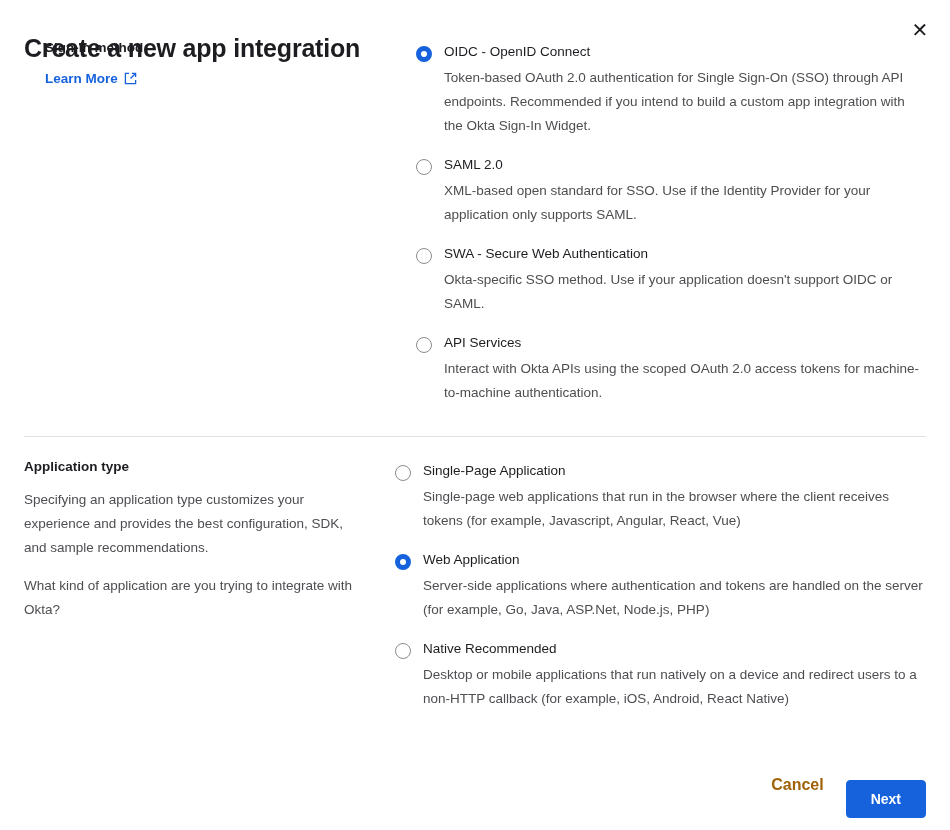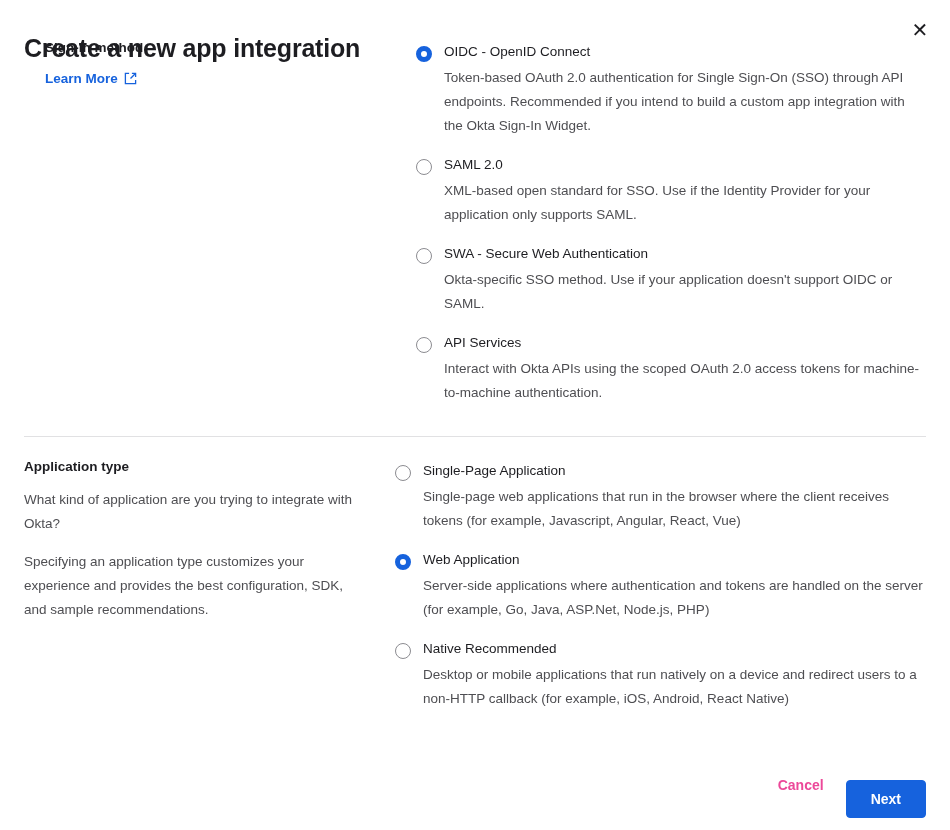--- a/index.html
+++ b/index.html
@@ -132,23 +132,23 @@
     height: 76px;
     display: flex;
     align-items: center;
     justify-content: flex-end;
     gap: 18px;
     padding: 0 24px 14px 24px;
   }
   .btn-cancel {
     background: transparent;
     border: none;
-    font-size: 14px;
-    font-weight: bold;
-    color: #ec4899;
+    font-size: 16px;
+    font-weight: bold;
+    color: #a16207;
     cursor: pointer;
     padding: 8px 4px;
   }
   .btn-next {
     background: #1662dd;
     border: 1px solid #1662dd;
     border-radius: 4px;
     color: #ffffff;
     font-size: 14px;
     font-weight: bold;
@@ -215,22 +215,22 @@
       </div>
 
     </div>
   </div>
 
   <div class="divider"></div>
 
   <div class="section">
     <div class="section-left">
       <div class="section-heading">Application type</div>
+      <p class="section-para">Specifying an application type customizes your experience and provides the best configuration, SDK, and sample recommendations.</p>
       <p class="section-para">What kind of application are you trying to integrate with Okta?</p>
-      <p class="section-para">Specifying an application type customizes your experience and provides the best configuration, SDK, and sample recommendations.</p>
     </div>
     <div class="section-right">
 
       <div class="option">
         <span class="radio"></span>
         <div class="option-body">
           <div class="option-label">Single-Page Application</div>
           <div class="option-desc">Single-page web applications that run in the browser where the client receives tokens (for example, Javascript, Angular, React, Vue)</div>
         </div>
       </div>

